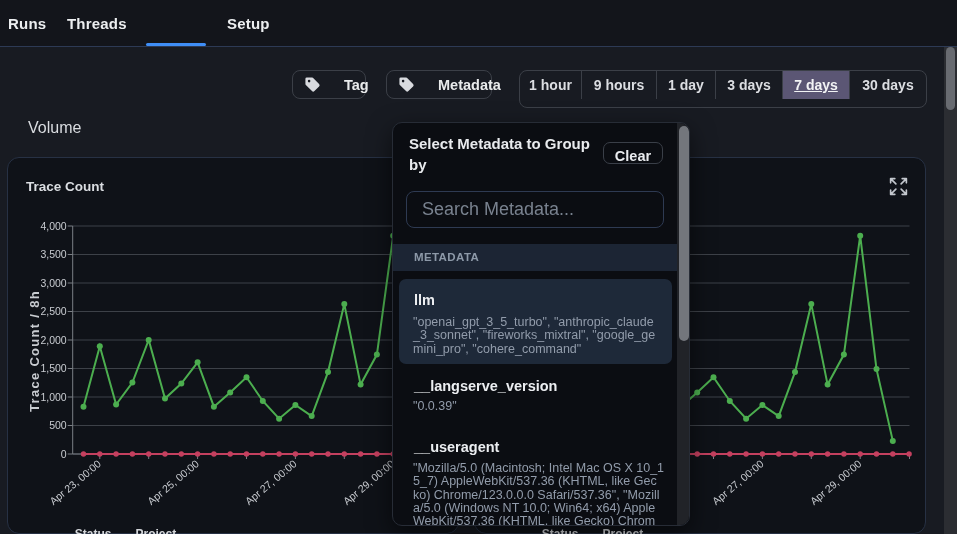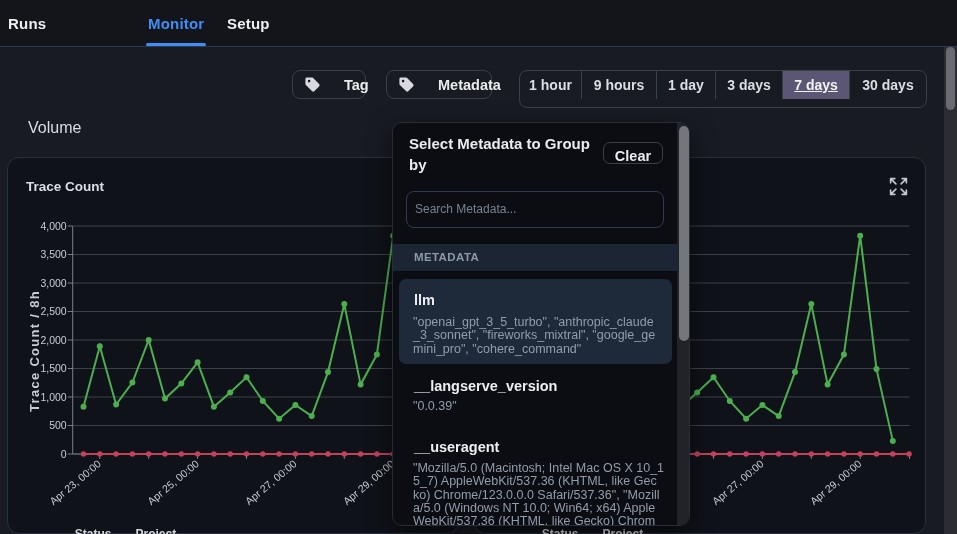--- a/index.html
+++ b/index.html
@@ -14,33 +14,33 @@
 .seg div:last-child { border-right:none; }
 .seg div.sel { background:#5b5674; color:#f2f3f5;text-decoration:underline; }
 .panel { position:absolute; top:157px; width:452px; height:377px; background:#0f1218; border:1px solid #273144; border-radius:12px; }
 .ptitle { position:absolute; left:18px; top:21px; font-size:13.5px; font-weight:bold; color:#dbdee2; }
 .ltx { position:absolute; top:369.3px; font-size:12px; font-weight:bold; color:#d3d6da; }
 .sbtrack { position:absolute; left:944px; top:47px; width:13px; height:487px; background:#2b2d32; }
 .sbthumb { position:absolute; left:945.5px; top:47px; width:9px; height:63px; background:#686b71; border-radius:4.5px; }
 .dd { position:absolute; left:392px; top:122px; width:298px; height:404px; background:#0b0d12; border:1px solid #272c36; border-radius:10px; overflow:hidden; box-shadow:0 8px 24px rgba(0,0,0,0.55); }
 .ddtitle { position:absolute; left:16px; top:11px; width:200px; font-size:15px; line-height:20.5px; font-weight:bold; color:#e9ebee; }
 .ddclear { position:absolute; left:210px; top:19px; width:60px; height:22px; line-height:27px; text-align:center; border:1px solid #3a3f48; border-radius:7px; font-size:14.5px; font-weight:bold; color:#e9ebee; }
-.ddsearch { position:absolute; left:13px; top:68px; width:258px; height:37px; line-height:35px; border:1px solid #2e3a52; border-radius:8px; padding-left:8px; font-size:12px; color:#79828f; }
+.ddsearch { position:absolute; left:13px; top:68px; width:258px; height:37px; line-height:35px; border:1px solid #2e3a52; border-radius:8px; padding-left:15px; font-size:18px; color:#79828f; }
 .mdband { position:absolute; left:0; top:121px; width:298px; height:27px; line-height:27px; background:#1c2534; padding-left:21px; font-size:11.5px; font-weight:bold; letter-spacing:0.4px; color:#8d99a8; }
 .llmbox { position:absolute; left:6px; top:156px; width:273px; height:85px; background:#1e2939; border-radius:7px; }
 .ititle { font-size:14.5px; font-weight:bold; color:#eceef1;text-align:right; }
 .ival { font-size:12.5px; line-height:13.3px; color:#929cab; white-space:nowrap; }
 .ddsbtrack { position:absolute; left:283.5px; top:0; width:14px; height:404px; background:#212328; }
 .ddsbthumb { position:absolute; left:285.5px; top:3px; width:10px; height:215px; background:#73767c; border-radius:5px; }
 </style></head>
 <body>
 <div id="root">
 <div class="nav">
 <span class="tab" style="left:8px">Runs</span>
-<span class="tab active" style="left:148px">Monitor</span>
+<span class="tab" style="left:67px">Threads</span>
 <span class="tab" style="left:227px">Setup</span>
 <div class="underline"></div>
 </div>
 <div class="volume">Volume</div>
 <div class="btn" style="left:292px;width:74px">
       <svg width="17" height="17" viewBox="0 0 24 24" style="flex:none">
         <path d="M12.586 2.586A2 2 0 0 0 11.172 2H4a2 2 0 0 0-2 2v7.172a2 2 0 0 0 .586 1.414l8.704 8.704a2.426 2.426 0 0 0 3.42 0l6.58-6.58a2.426 2.426 0 0 0 0-3.42z" fill="#d8dade"></path>
         <circle cx="7.2" cy="7.2" r="1.8" fill="#15181f"></circle>
       </svg>
       <span>Tag</span>

